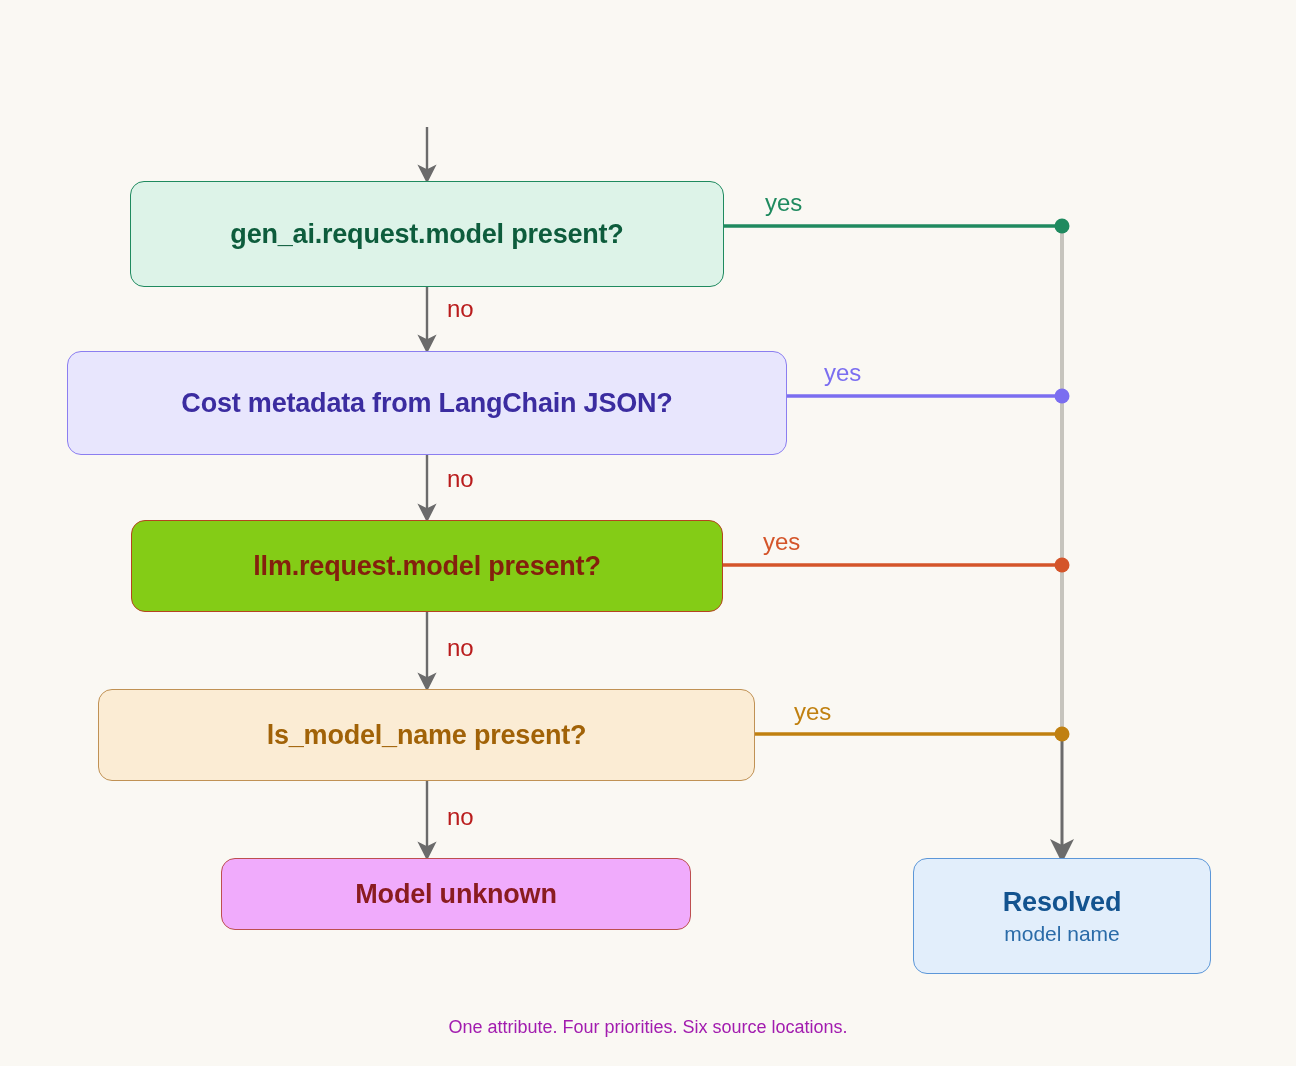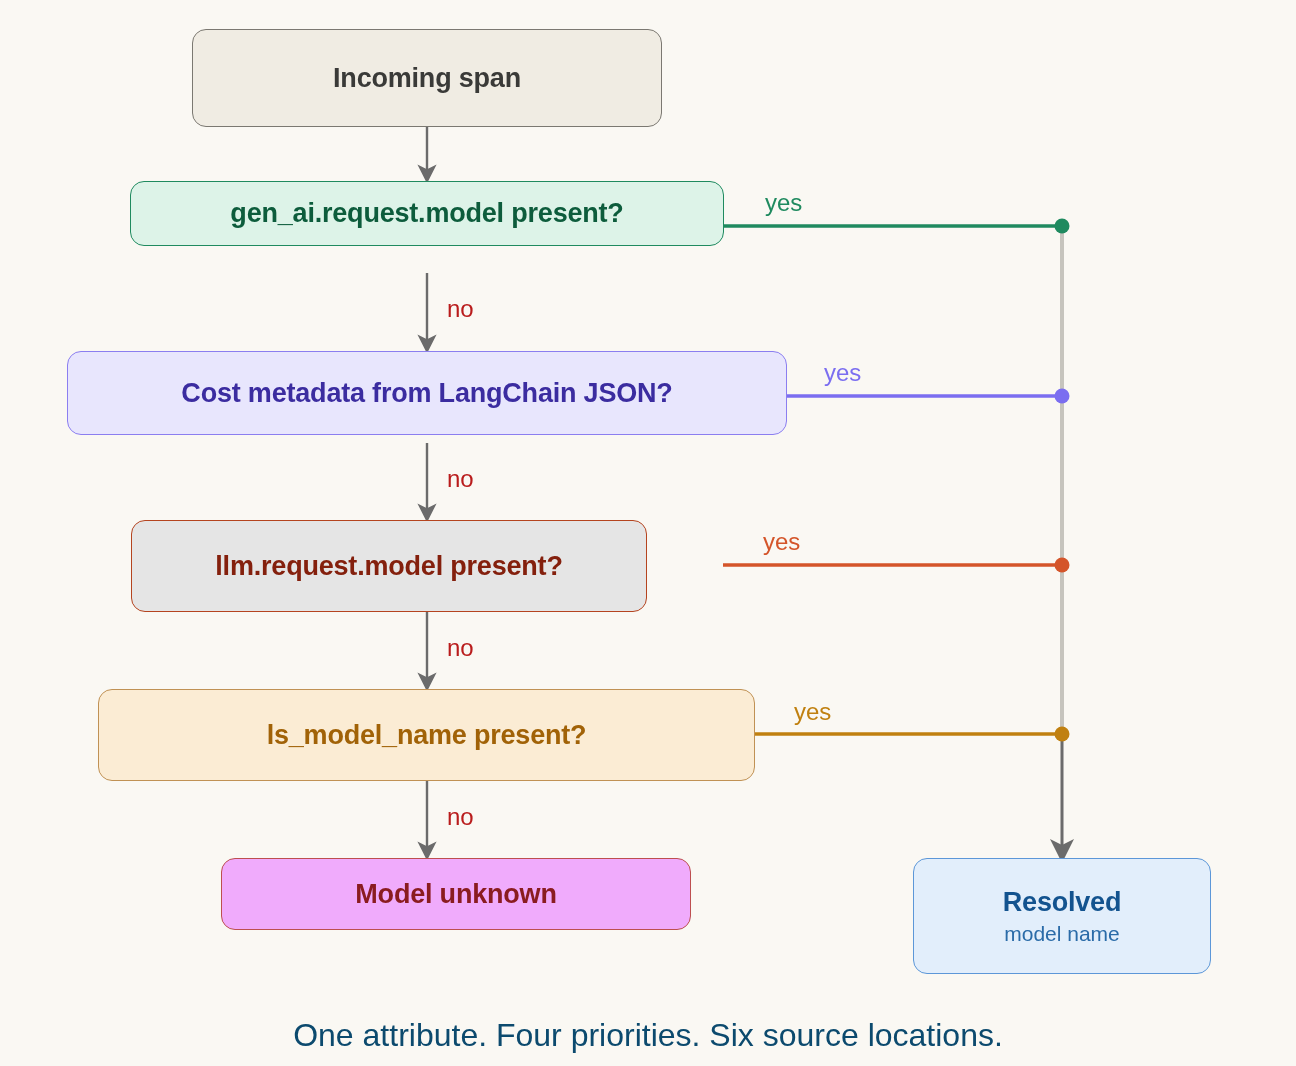--- a/index.html
+++ b/index.html
@@ -52,36 +52,36 @@
   }
   
   #node-incoming {
     left: 192px; top: 29px; width: 470px; height: 98px;
     background: #f0ece3;
     border-color: #7b7871;
   }
   #node-incoming .title { color: #3a3a38; font-weight: 700; font-size: 27px; }
 
   #node-genai {
-    left: 130px; top: 181px; width: 594px; height: 65px;
+    left: 130px; top: 181px; width: 594px; height: 106px;
     background: #ddf3e8;
     border-color: #1f8a5f;
   }
   #node-genai .title { color: #0d5c3c; }
 
   #node-langchain {
-    left: 67px; top: 351px; width: 720px; height: 84px;
+    left: 67px; top: 351px; width: 720px; height: 104px;
     background: #e8e6fd;
     border-color: #8b7ef0;
   }
   #node-langchain .title { color: #3b2ca0; }
 
   #node-llm {
-    left: 131px; top: 520px; width: 516px; height: 92px;
-    background: #e5e5e5;
+    left: 131px; top: 520px; width: 592px; height: 92px;
+    background: #84cc16;
     border-color: #b5441f;
   }
   #node-llm .title { color: #84200d; }
 
   #node-ls {
     left: 98px; top: 689px; width: 657px; height: 92px;
     background: #fbecd4;
     border-color: #c09154;
   }
   #node-ls .title { color: #a16207; }
@@ -122,22 +122,22 @@
   #lbl-no-3 { left: 447px; top: 634px; }
   #lbl-no-4 { left: 447px; top: 803px; }
 
   
   #caption {
     position: absolute;
     left: 0;
     top: 1017px;
     width: 1296px;
     text-align: center;
-    font-size: 32px;
-    color: #0c4a6e;
+    font-size: 18px;
+    color: #a21caf;
     font-weight: 400;
   }
 </style>
 </head>
 <body>
 
 <div id="stage">
 
   <svg id="wires" viewBox="0 0 1296 1066" xmlns="http://www.w3.org/2000/svg">
     <defs>
@@ -166,23 +166,20 @@
     <line x1="787" y1="396" x2="1062" y2="396" stroke="#7b6ef0" stroke-width="3.4"></line>
     <circle cx="1062" cy="396" r="7.5" fill="#7b6ef0"></circle>
 
     <line x1="723" y1="565" x2="1062" y2="565" stroke="#d4552a" stroke-width="3.4"></line>
     <circle cx="1062" cy="565" r="7.5" fill="#d4552a"></circle>
 
     <line x1="755" y1="734" x2="1062" y2="734" stroke="#c08010" stroke-width="3.4"></line>
     <circle cx="1062" cy="734" r="7.5" fill="#c08010"></circle>
   </svg>
 
-  <div class="node" id="node-incoming">
-    <span class="title">Incoming span</span>
-  </div>
 
   <div class="node" id="node-genai">
     <span class="title">gen_ai.request.model present?</span>
   </div>
 
   <div class="node" id="node-langchain">
     <span class="title">Cost metadata from LangChain JSON?</span>
   </div>
 
   <div class="node" id="node-llm">

